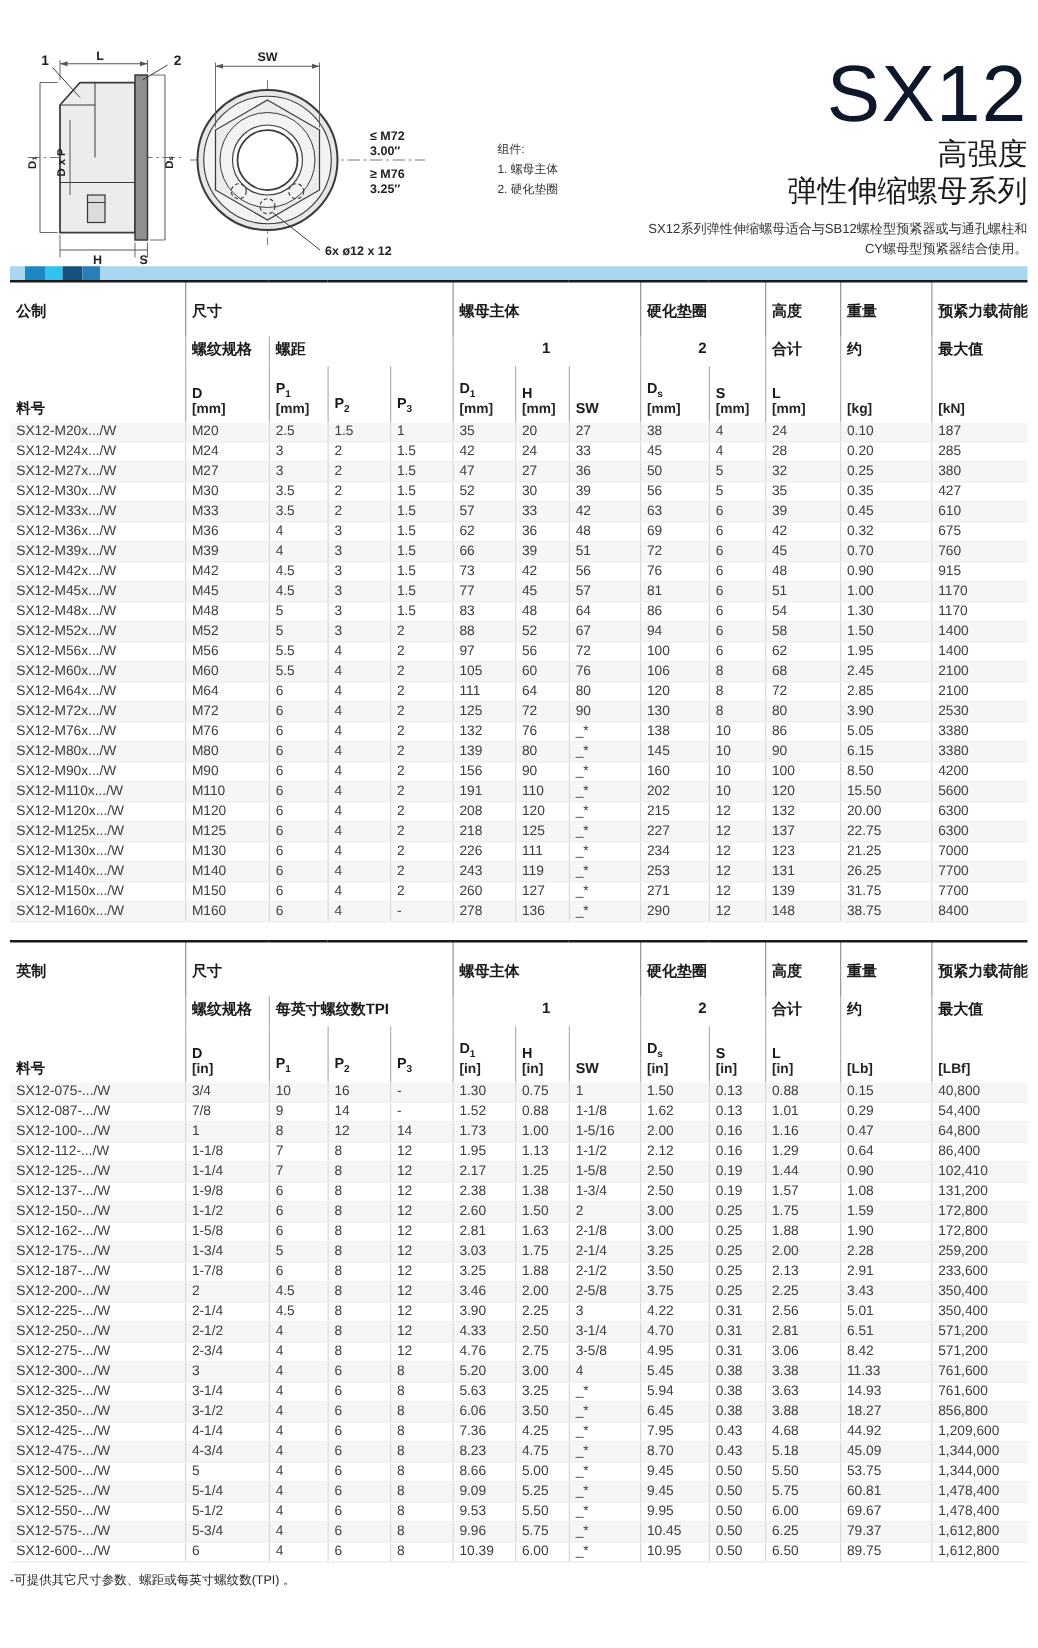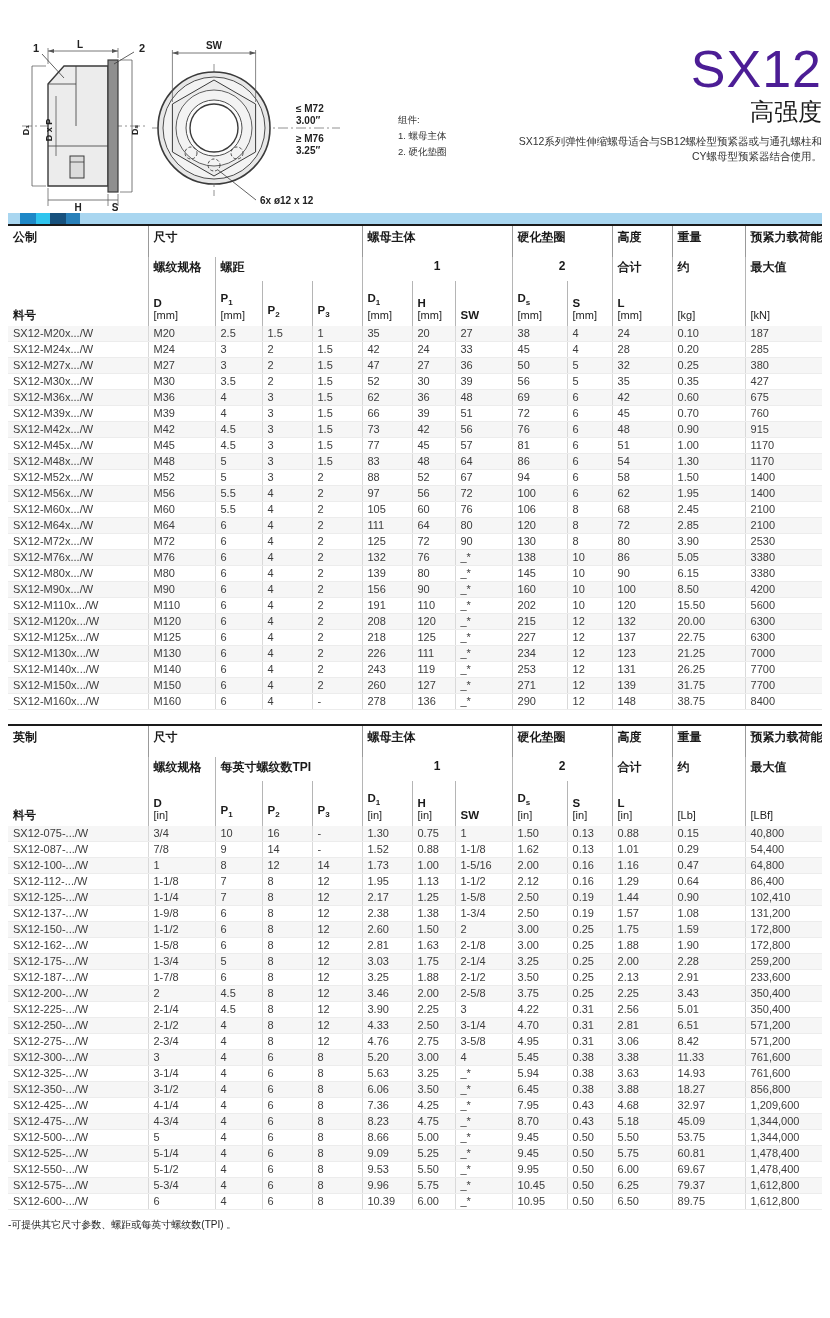--- a/index.html
+++ b/index.html
@@ -1,45 +1,45 @@
 <!DOCTYPE html>
 <html><head>
 <meta charset="utf-8">
 <style>
   html,body{margin:0;padding:0;background:#fff;}
   body{width:830px;height:1318px;position:relative;font-family:"Liberation Sans","DejaVu Sans",sans-serif;color:#1a1a1a;overflow:hidden;}
 
   
   .hero{position:relative;height:213px;}
   .title-block{position:absolute;right:8px;top:42px;text-align:right;}
-  .title{font-size:52px;font-weight:400;line-height:1.05;letter-spacing:1px;color:#4c1d95;}
+  .title{font-size:64px;font-weight:400;line-height:1.05;letter-spacing:1px;color:#0f172a;}
   .subtitle{font-size:24px;font-weight:400;line-height:1.25;color:#1a1a1a;}
   .desc{font-size:10.5px;color:#333;line-height:1.5;margin-top:7px;}
 
   .drawing{position:absolute;top:38px;}
   .legend{position:absolute;left:398px;top:112px;font-size:9.5px;color:#333;line-height:1.7;}
   svg text{font-family:"Liberation Sans","DejaVu Sans",sans-serif;fill:#222;}
   .dimtxt{font-size:10px;font-weight:bold;}
   .dimtxt2{font-size:9px;font-weight:bold;}
   .callout{font-size:11px;font-weight:bold;}
   .sizetxt{font-size:10px;font-weight:bold;}
 
   
   .tablewrap{padding:0 8px;}
   .topbar{display:flex;height:11px;width:100%;}
   .topbar span{display:block;height:100%;}
   table{width:100%;border-collapse:collapse;table-layout:fixed;border-top:2px solid #1a1a1a;}
   th,td{padding:0 5px;overflow:hidden;white-space:nowrap;}
   thead th{text-align:left;font-weight:bold;font-size:12px;vertical-align:top;}
-  .group-row th{height:28px;padding-top:3px;}
+  .group-row th{height:28px;padding-top:15px;}
   .sub-row th{height:22px;padding-top:2px;}
   .col-row th{height:40px;vertical-align:bottom;padding-bottom:5px;font-size:11.5px;}
   .cmain{line-height:12px;}
   .cmain sub{font-size:8px;}
-  .cunit{font-weight:normal;font-size:11px;line-height:12px;color:#222;}
+  .cunit{font-weight:bold;font-size:11px;line-height:12px;color:#222;}
   .ctr{text-align:center !important;}
   tbody td{font-size:11px;height:15px;line-height:15px;color:#3c3c3c;border-bottom:1px solid #ececec;}
   tbody tr:nth-child(odd){background:#f6f6f6;}
   .group-row .vl{border-left:1px solid #999;}
   .sub-row .vl,.col-row .vl{border-left:1px solid #b5b5b5;}
   tbody .vl{border-left:1px solid #d9d9d9;}
   .gap{height:14px;}
 
   
   .footnotes{padding:8px 8px 0 8px;font-size:10px;color:#222;line-height:1.45;}
@@ -133,20 +133,21 @@
 
   <div class="legend">
     <div>组件:</div>
     <div>1. 螺母主体</div>
     <div>2. 硬化垫圈</div>
   </div>
 
   <div class="title-block">
     <div class="title">SX12</div>
     <div class="subtitle">高强度</div>
+    <div class="subtitle">弹性伸缩螺母系列</div>
     <div class="desc">
       <div>SX12系列弹性伸缩螺母适合与SB12螺栓型预紧器或与通孔螺柱和</div>
       <div>CY螺母型预紧器结合使用。</div>
     </div>
   </div>
 </div>
 
 <div class="tablewrap">
   <div class="topbar">
       <span style="background: rgb(169, 214, 240); width: 12px;"></span>
@@ -296,32 +297,47 @@
           <td class="vl">52</td>
           <td class="vl">30</td>
           <td class="vl">39</td>
           <td class="vl">56</td>
           <td class="vl">5</td>
           <td class="vl">35</td>
           <td class="vl">0.35</td>
           <td class="vl">427</td>
         </tr>
         <tr>
+          <td>SX12-M33x.../W</td>
+          <td class="vl">M33</td>
+          <td class="vl">3.5</td>
+          <td class="vl">2</td>
+          <td class="vl">1.5</td>
+          <td class="vl">57</td>
+          <td class="vl">33</td>
+          <td class="vl">42</td>
+          <td class="vl">63</td>
+          <td class="vl">6</td>
+          <td class="vl">39</td>
+          <td class="vl">0.45</td>
+          <td class="vl">610</td>
+        </tr>
+        <tr>
           <td>SX12-M36x.../W</td>
           <td class="vl">M36</td>
           <td class="vl">4</td>
           <td class="vl">3</td>
           <td class="vl">1.5</td>
           <td class="vl">62</td>
           <td class="vl">36</td>
           <td class="vl">48</td>
           <td class="vl">69</td>
           <td class="vl">6</td>
           <td class="vl">42</td>
-          <td class="vl">0.60</td>
+          <td class="vl">0.32</td>
           <td class="vl">675</td>
         </tr>
         <tr>
           <td>SX12-M39x.../W</td>
           <td class="vl">M39</td>
           <td class="vl">4</td>
           <td class="vl">3</td>
           <td class="vl">1.5</td>
           <td class="vl">66</td>
           <td class="vl">39</td>
@@ -950,21 +966,21 @@
           <td class="vl">4-1/4</td>
           <td class="vl">4</td>
           <td class="vl">6</td>
           <td class="vl">8</td>
           <td class="vl">7.36</td>
           <td class="vl">4.25</td>
           <td class="vl">_*</td>
           <td class="vl">7.95</td>
           <td class="vl">0.43</td>
           <td class="vl">4.68</td>
-          <td class="vl">32.97</td>
+          <td class="vl">44.92</td>
           <td class="vl">1,209,600</td>
         </tr>
         <tr>
           <td>SX12-475-.../W</td>
           <td class="vl">4-3/4</td>
           <td class="vl">4</td>
           <td class="vl">6</td>
           <td class="vl">8</td>
           <td class="vl">8.23</td>
           <td class="vl">4.75</td>

